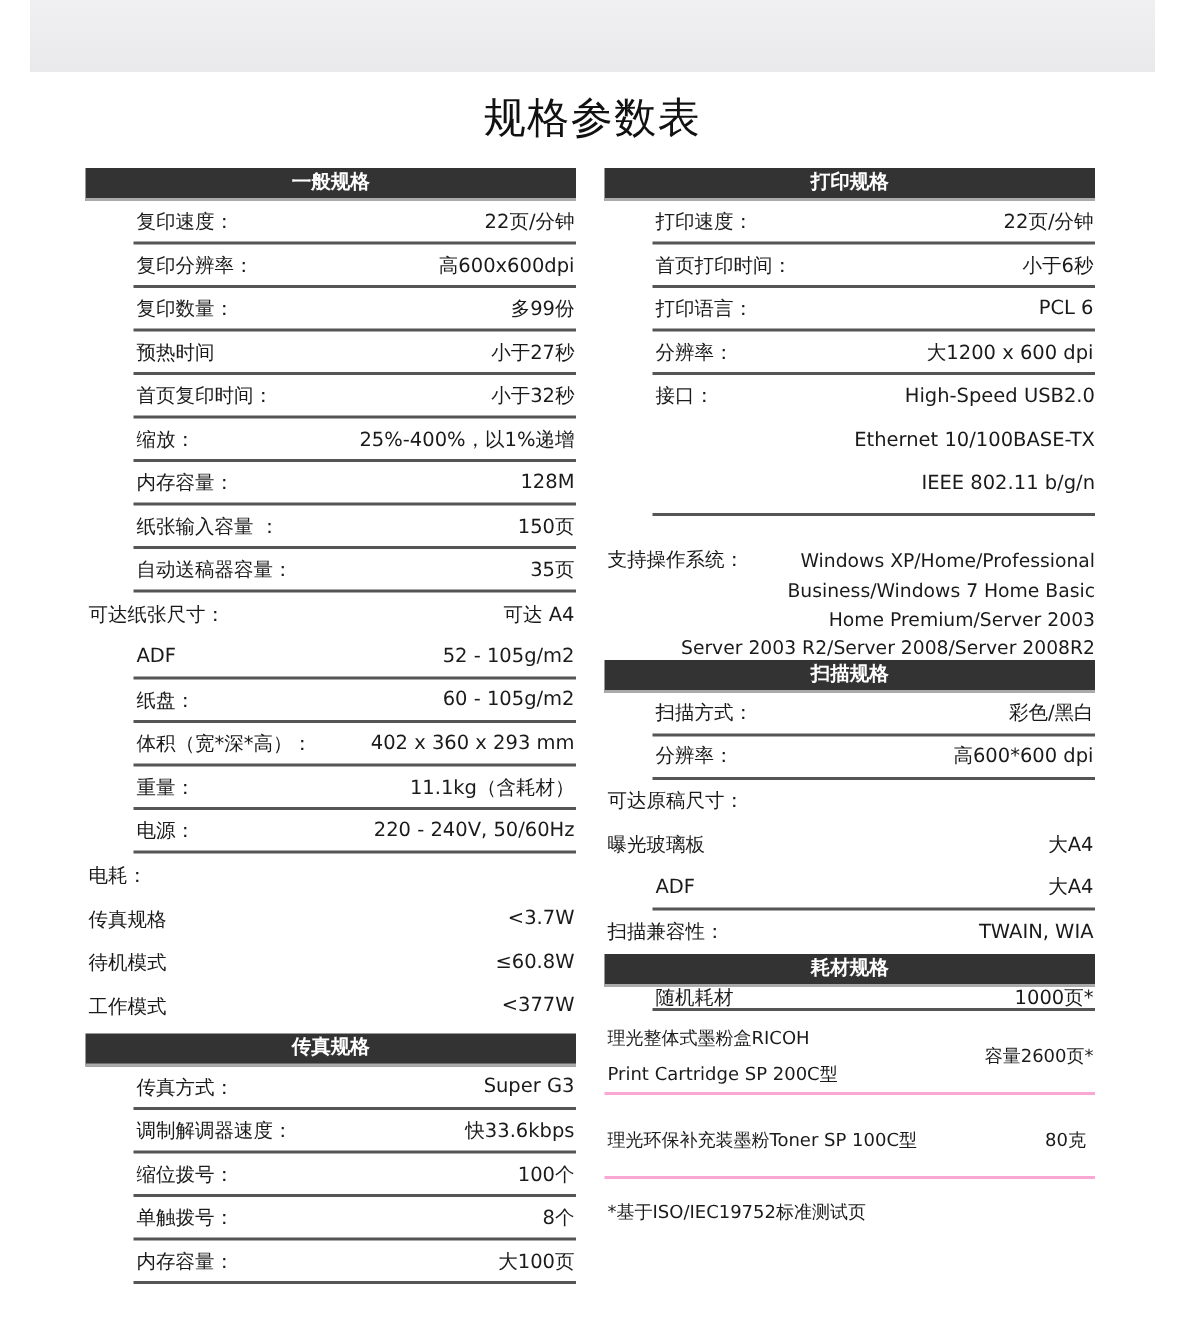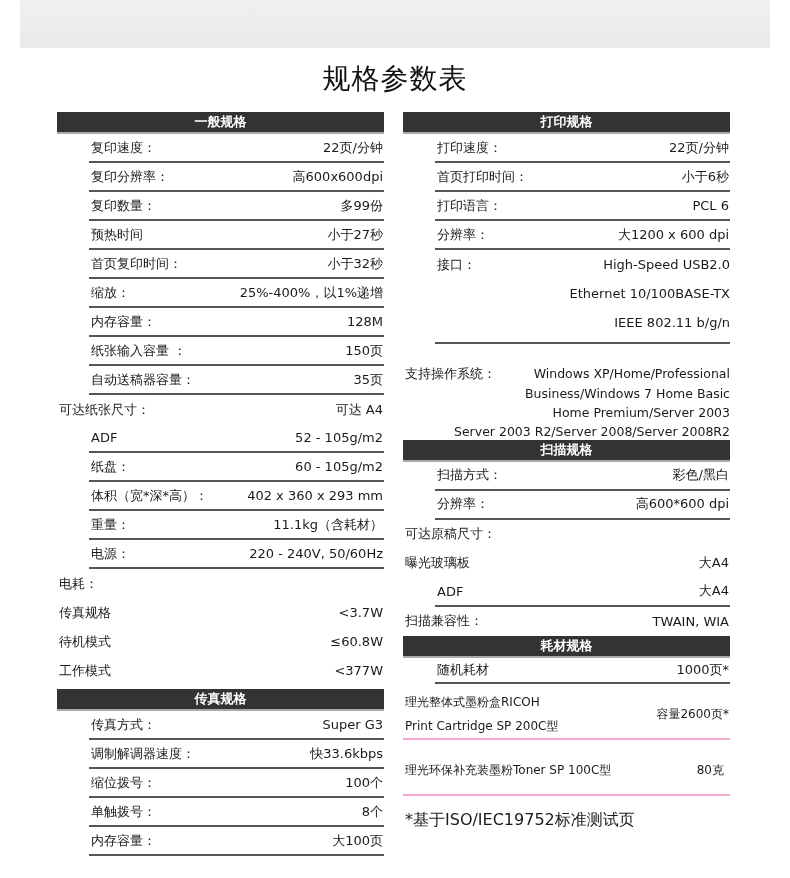--- a/index.html
+++ b/index.html
@@ -22,21 +22,21 @@
     .row .k { white-space: nowrap; }
     .row .v { white-space: nowrap; text-align: right; padding-right: 1px; }
     .row.multi { height: auto; display: block; padding-bottom: 5px; }
     .multi-line { height: 29px; line-height: 29px; text-align: right; font-size: 13px; white-space: nowrap; }
     .os-block { position: relative; font-size: 12.5px; line-height: 19.5px; margin-top: 16px; }
     .os-block .k { position: absolute; left: 2px; top: 0; font-size: 13px; }
     .os-block .v { text-align: right; white-space: nowrap; }
     .cons-row { position: relative; box-sizing: border-box; border-bottom: 2px solid #f9a8d4; font-size: 12px; }
     .cons-row .k2 { position: absolute; left: 2px; }
     .cons-row .v2 { position: absolute; right: 1px; }
-    .note { font-size: 16px; padding-left: 2px; }
+    .note { font-size: 12px; padding-left: 2px; }
   </style>
 </head>
 <body>
 
 <div class="banner"></div>
 <div class="title">规格参数表</div>
 
 <div class="col col-left">
   <div class="sec-head">一般规格</div>
 
@@ -195,21 +195,21 @@
   <div class="row line">
       <span class="k">ADF</span>
       <span class="v">大A4</span>
     </div>
   <div class="row">
       <span class="k">扫描兼容性：</span>
       <span class="v">TWAIN, WIA</span>
     </div>
 
   <div class="sec-head">耗材规格</div>
-  <div class="row line" style="height:26px;">
+  <div class="row line" style="height:16px;">
       <span class="k">随机耗材</span>
       <span class="v">1000页*</span>
     </div>
   <div class="cons-row" style="height:56px;">
     <span class="k2" style="top:10px;">理光整体式墨粉盒RICOH</span>
     <span class="k2" style="top:34px;">Print Cartridge SP 200C型</span>
     <span class="v2" style="top:22px;">容量2600页*</span>
   </div>
   <div class="cons-row" style="height:56px;">
     <span class="k2" style="top:22px;">理光环保补充装墨粉Toner SP 100C型</span>

